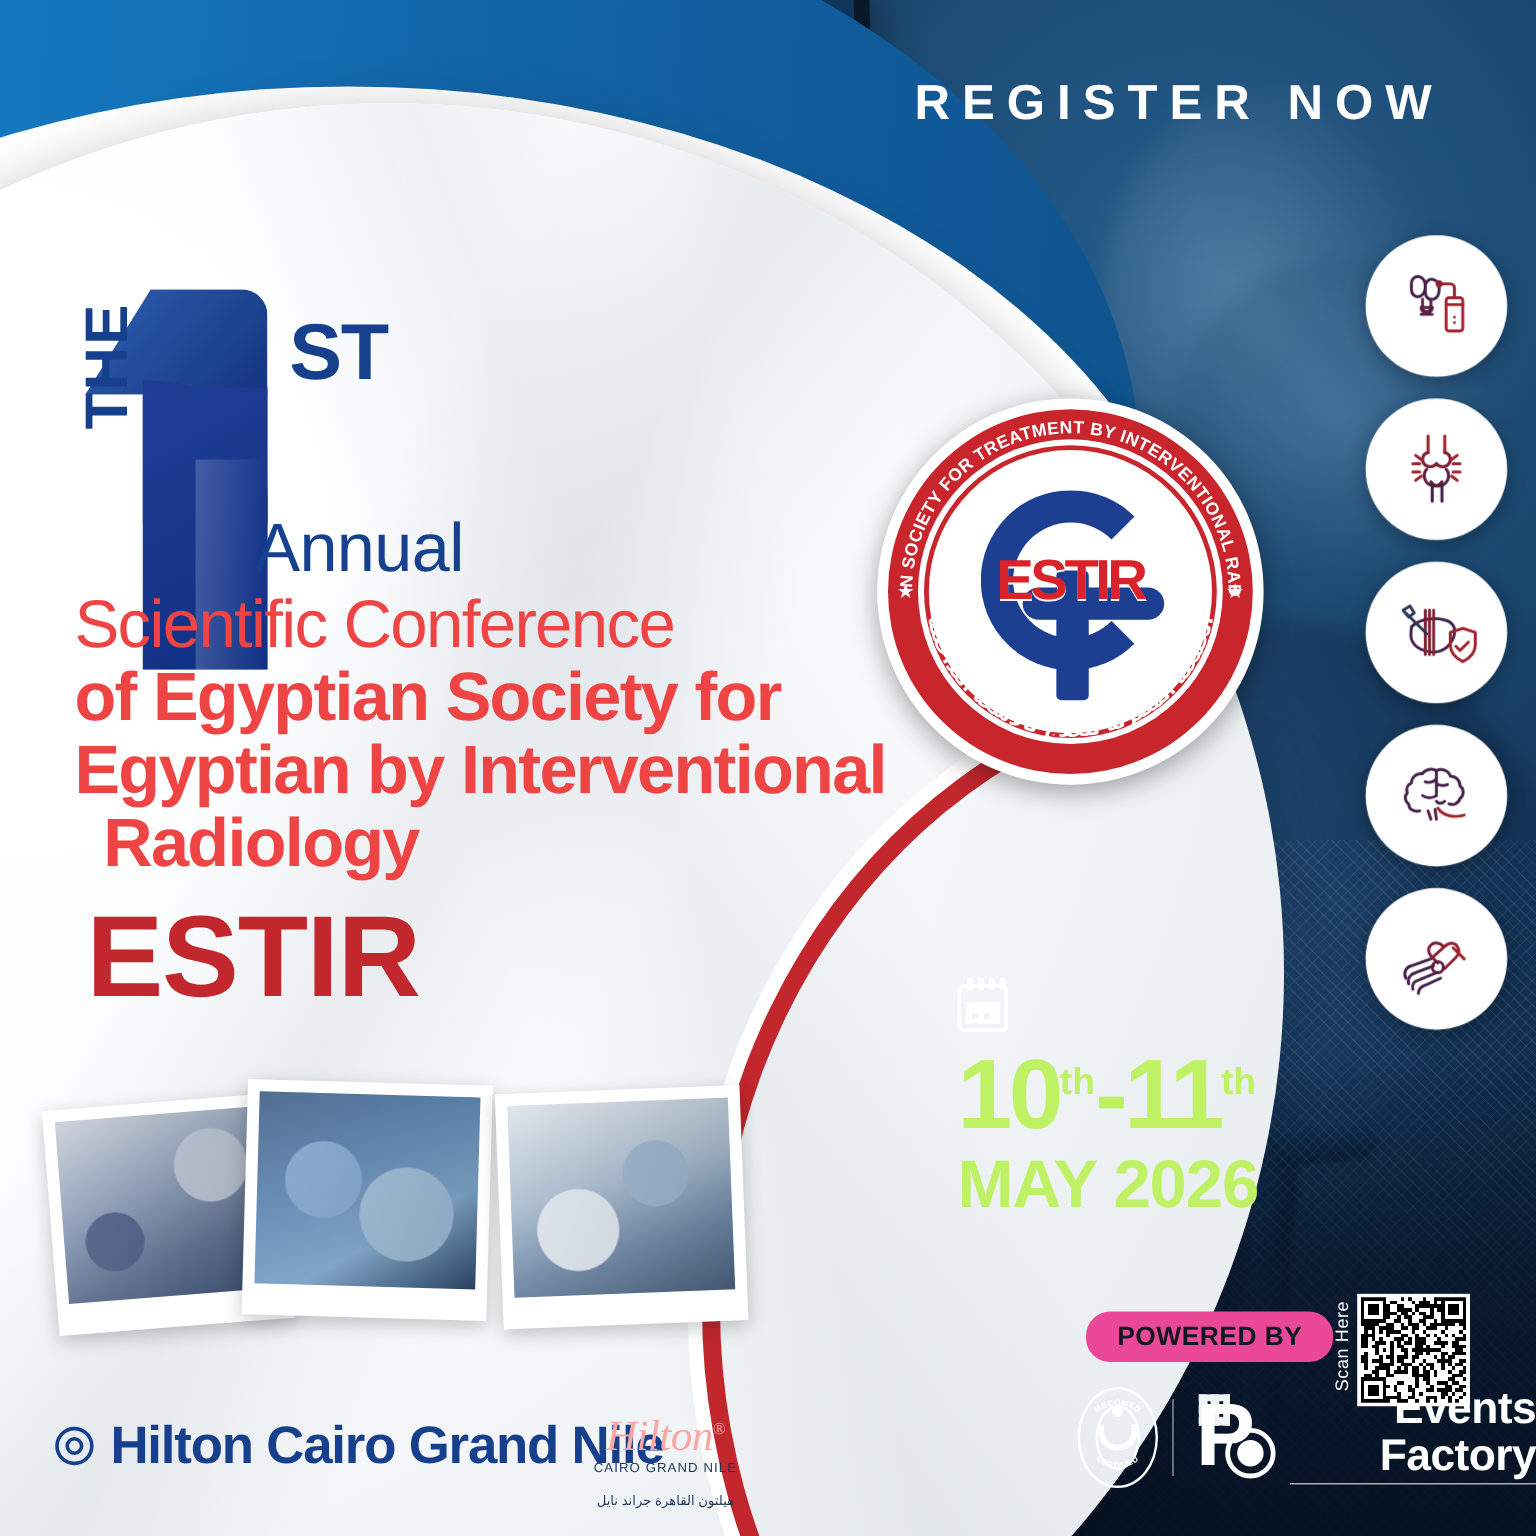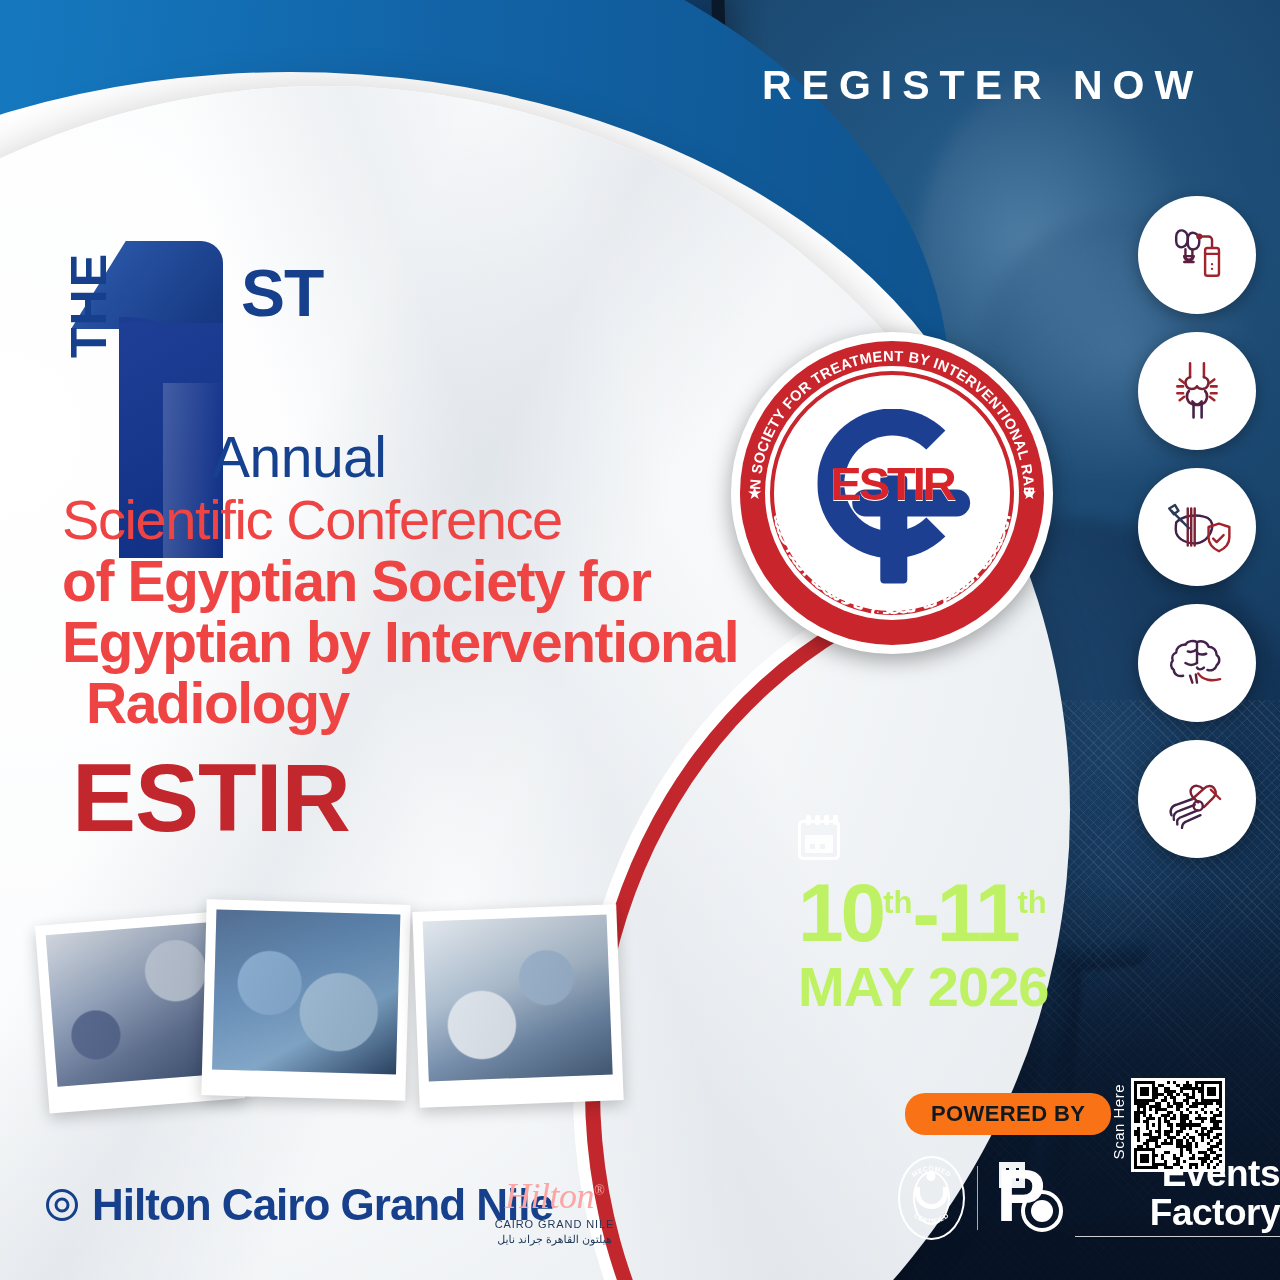--- a/index.html
+++ b/index.html
@@ -160,21 +160,21 @@
   .venue{position:absolute;left:46px;top:1180px;display:flex;align-items:center;gap:14px;}
   .pin{width:32px;height:32px;border:3.4px solid #17408c;border-radius:50% 50% 50% 50%;
     position:relative;flex:none;}
   .pin:before{content:"";position:absolute;left:50%;top:50%;transform:translate(-50%,-50%);
     width:9px;height:9px;border:3px solid #17408c;border-radius:50%;}
   .venue-txt{font-size:44px;font-weight:700;color:#17408c;letter-spacing:-1px;}
   .hilton{position:absolute;left:492px;top:1178px;text-align:center;width:125px;}
   .hilton .h1{font-family:"Liberation Serif",serif;font-size:36px;color:#fca5a5;letter-spacing:-.5px;line-height:1;font-style:italic;}
   .hilton .h1 sup{font-size:14px;}
   .hilton .h2{font-size:11px;color:#1d3557;letter-spacing:.9px;margin-top:4px;}
-  .hilton .h3{font-size:11px;color:#1d3557;margin-top:3px;direction:rtl;}
+  .hilton .h3{font-size:11px;color:#1d3557;margin-top:14px;direction:rtl;}
 
   
   .register{position:absolute;left:762px;top:62px;color:#fff;font-size:41px;
     font-weight:700;letter-spacing:10px;}
 
   .seal{position:absolute;left:731px;top:332px;width:322px;height:322px;}
   .seal .ring{position:absolute;inset:0;border-radius:50%;
     background:#ffffff;box-shadow:0 6px 22px rgba(0,0,0,.35);}
   .seal .ring2{position:absolute;inset:9px;border-radius:50%;background:#c9252c;}
   .seal .ring3{position:absolute;inset:34px;border-radius:50%;background:#fff;}
@@ -207,21 +207,21 @@
     background-size:100% 4px,5px 100%;background-repeat:repeat-y,repeat-x;opacity:.95;}
   .dnum{font-size:82px;font-weight:700;letter-spacing:-3px;margin-top:14px;line-height:.95;}
   .dnum sup{font-size:31px;font-weight:700;vertical-align:super;letter-spacing:0;}
   .dmon{font-size:56px;font-weight:700;letter-spacing:-1px;margin-top:2px;}
 
   .icon-col{position:absolute;right:24px;top:196px;display:flex;flex-direction:column;gap:18px;}
   .ibubble{width:118px;height:118px;border-radius:50%;background:#fff;
     display:flex;align-items:center;justify-content:center;box-shadow:0 4px 16px rgba(0,0,0,.3);}
   .ibubble svg{width:74px;height:74px;}
 
-  .powered{position:absolute;left:905px;top:1093px;background:#f97316;border-radius:20px;
+  .powered{position:absolute;left:905px;top:1093px;background:#ec4899;border-radius:20px;
     padding:8px 26px;font-size:22px;font-weight:700;color:#101820;letter-spacing:.4px;}
   .sponsors{position:absolute;left:898px;top:1155px;display:flex;align-items:center;gap:12px;}
   .mecomed{width:84px;height:84px;position:relative;}
   .mecomed .mc-ring{position:absolute;inset:0;border:2.6px solid #fff;border-radius:50%;}
   .mecomed .mc-in{position:absolute;inset:15px;border:2.6px solid #fff;border-radius:50%;
     display:flex;align-items:center;justify-content:center;}
   .mecomed .smile{width:34px;height:22px;border:5px solid #fff;border-top:none;
     border-radius:0 0 30px 30px;position:relative;}
   .mecomed .smile:before{content:"";position:absolute;left:50%;top:-15px;transform:translateX(-50%);
     width:9px;height:9px;background:#fff;border-radius:50%;}

